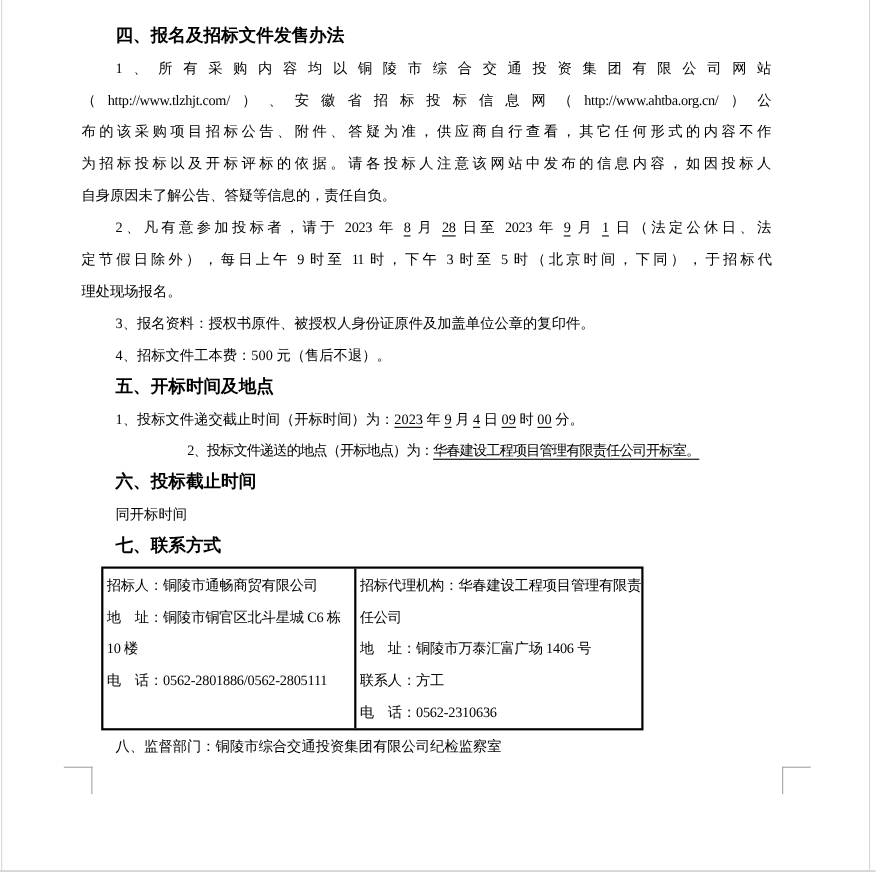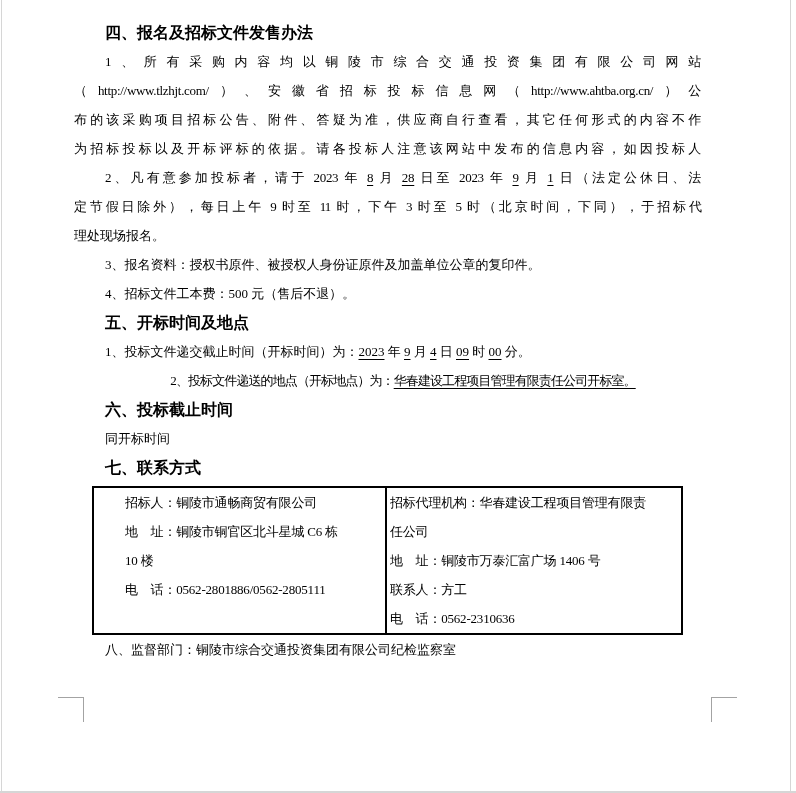--- a/index.html
+++ b/index.html
@@ -26,42 +26,43 @@
     font-size:13px;line-height:29px;height:29px;
     white-space:nowrap;overflow:visible;
   }
   .heading{font-weight:bold;font-size:16px;}
   .indent{text-indent:31px;}
   .stretch{text-align:justify;text-align-last:justify;letter-spacing:-0.3px;}
   .tight{letter-spacing:-0.9px;text-align:center;}
   .b{font-weight:normal;}
   .u{text-decoration:underline;text-underline-offset:3px;}
   .contact-table{
-    margin-top:4px;margin-left:18px;width:591px;
+    margin-top:4px;margin-left:18px;width:493px;
     border:2px solid var(--table-border);
-    display:flex;box-sizing:border-box;padding-left:28px;
+    display:flex;box-sizing:border-box;
   }
   .contact-cell{padding:0 0 0 3px;box-sizing:border-box;}
   .contact-cell .line{letter-spacing:-0.2px;}
   .cell-left{width:265px;border-right:2px solid var(--table-border);}
   .cell-right{flex:1;}
   .crop-mark{position:absolute;width:25px;height:24px;}
   .crop-mark-left{left:58px;top:697px;border-top:1px solid var(--mark-color);border-right:1px solid var(--mark-color);}
   .crop-mark-right{left:711px;top:697px;border-top:1px solid var(--mark-color);border-left:1px solid var(--mark-color);}
 </style>
 </head>
 <body>
 
 <div class="page">
   <div class="doc">
       <div class="line heading indent"><span class="">四、报名及招标文件发售办法</span></div>
       <div class="line indent stretch"><span class="">1、所有采购内容均以铜陵市综合交通投资集团有限公司网站</span></div>
       <div class="line stretch"><span class="">（http://www.tlzhjt.com/）、安徽省招标投标信息网（http://www.ahtba.org.cn/）公</span></div>
       <div class="line stretch"><span class="">布的该采购项目招标公告、附件、答疑为准，供应商自行查看，其它任何形式的内容不作</span></div>
       <div class="line stretch"><span class="">为招标投标以及开标评标的依据。请各投标人注意该网站中发布的信息内容，如因投标人</span></div>
+      <div class="line"><span class="">自身原因未了解公告、答疑等信息的，责任自负。</span></div>
       <div class="line indent stretch"><span class="">2、凡有意参加投标者，请于 </span><span class="b">2023 年 </span><span class="b u">8</span><span class="b"> 月 </span><span class="b u">28</span><span class="b"> 日至 2023 年 </span><span class="b u">9</span><span class="b"> 月 </span><span class="b u">1</span><span class="b"> 日</span><span class="">（法定公休日、法</span></div>
       <div class="line stretch tight"><span class="">定节假日除外），每日上午 9 时至 11 时，下午 3 时至 5 时（北京时间，下同），于招标代</span></div>
       <div class="line"><span class="">理处现场报名。</span></div>
       <div class="line indent"><span class="">3、报名资料：授权书原件、被授权人身份证原件及加盖单位公章的复印件。</span></div>
       <div class="line indent"><span class="">4、招标文件工本费：500 元（售后不退）。</span></div>
       <div class="line heading indent"><span class="">五、开标时间及地点</span></div>
       <div class="line indent"><span class="">1、投标文件递交截止时间（开标时间）为：</span><span class="b u">2023</span><span class="b"> 年 </span><span class="b u">9</span><span class="b"> 月 </span><span class="b u">4</span><span class="b"> 日 </span><span class="b u">09</span><span class="b"> 时 </span><span class="b u">00</span><span class="b"> 分。</span></div>
       <div class="line indent tight"><span class="">2、投标文件递送的地点（开标地点）为：</span><span class="b u">华春建设工程项目管理有限责任公司开标室。</span></div>
       <div class="line heading indent"><span class="">六、投标截止时间</span></div>
       <div class="line indent"><span class="">同开标时间</span></div>

